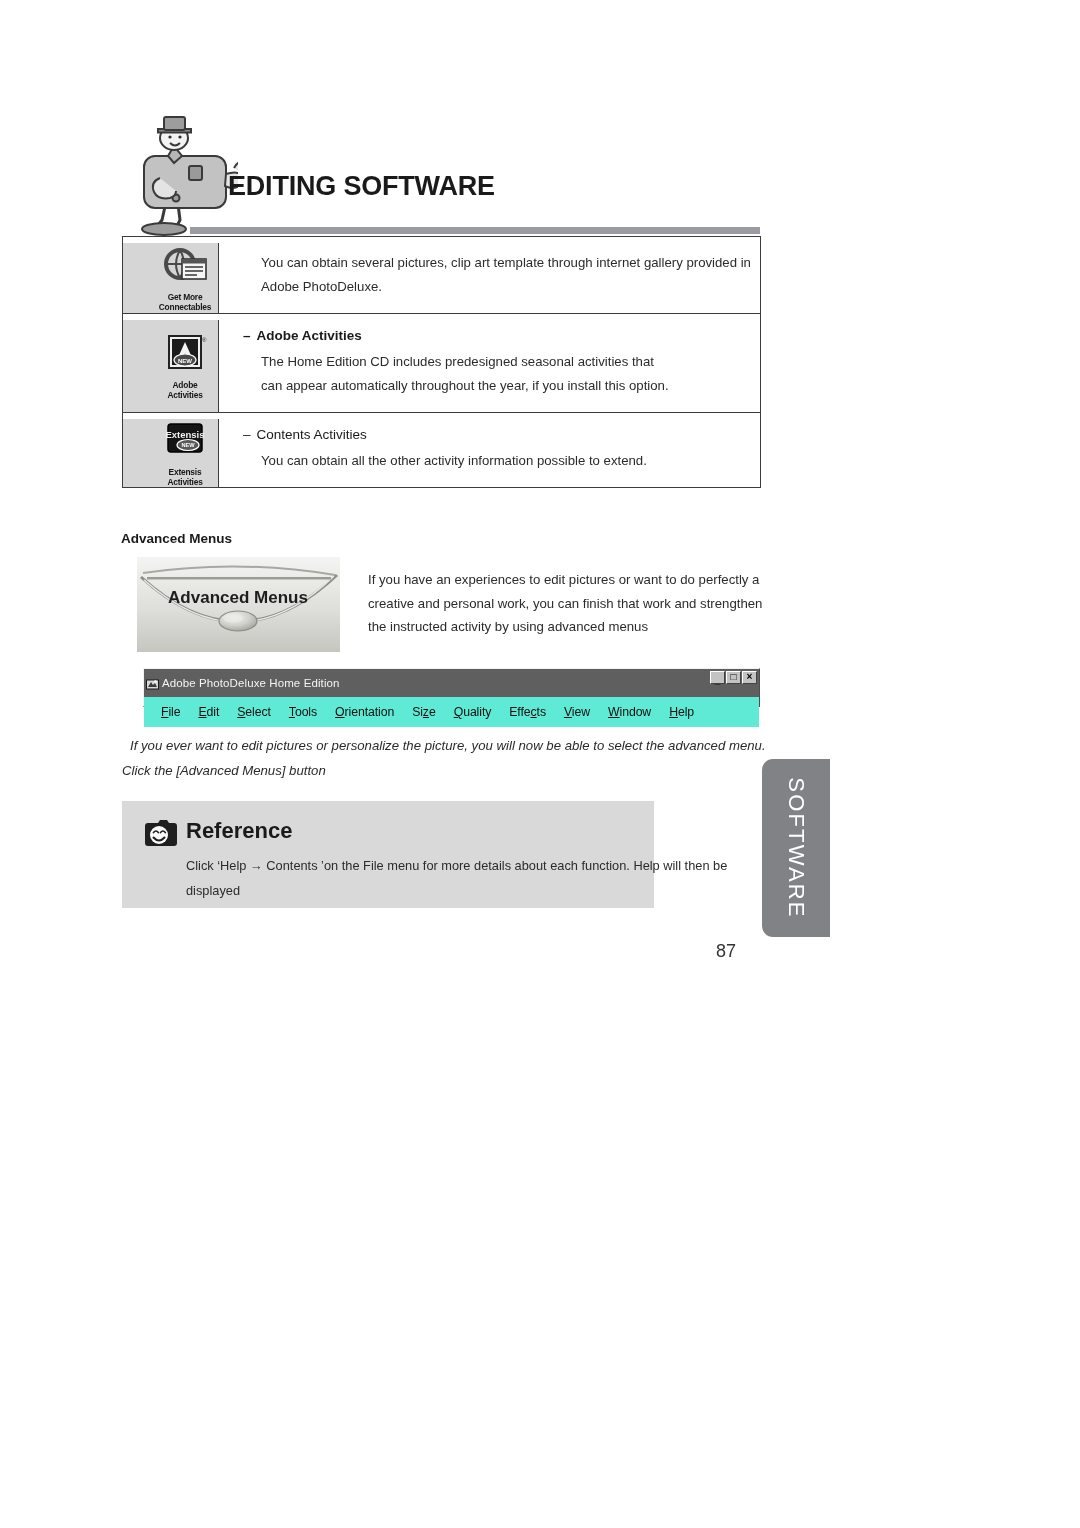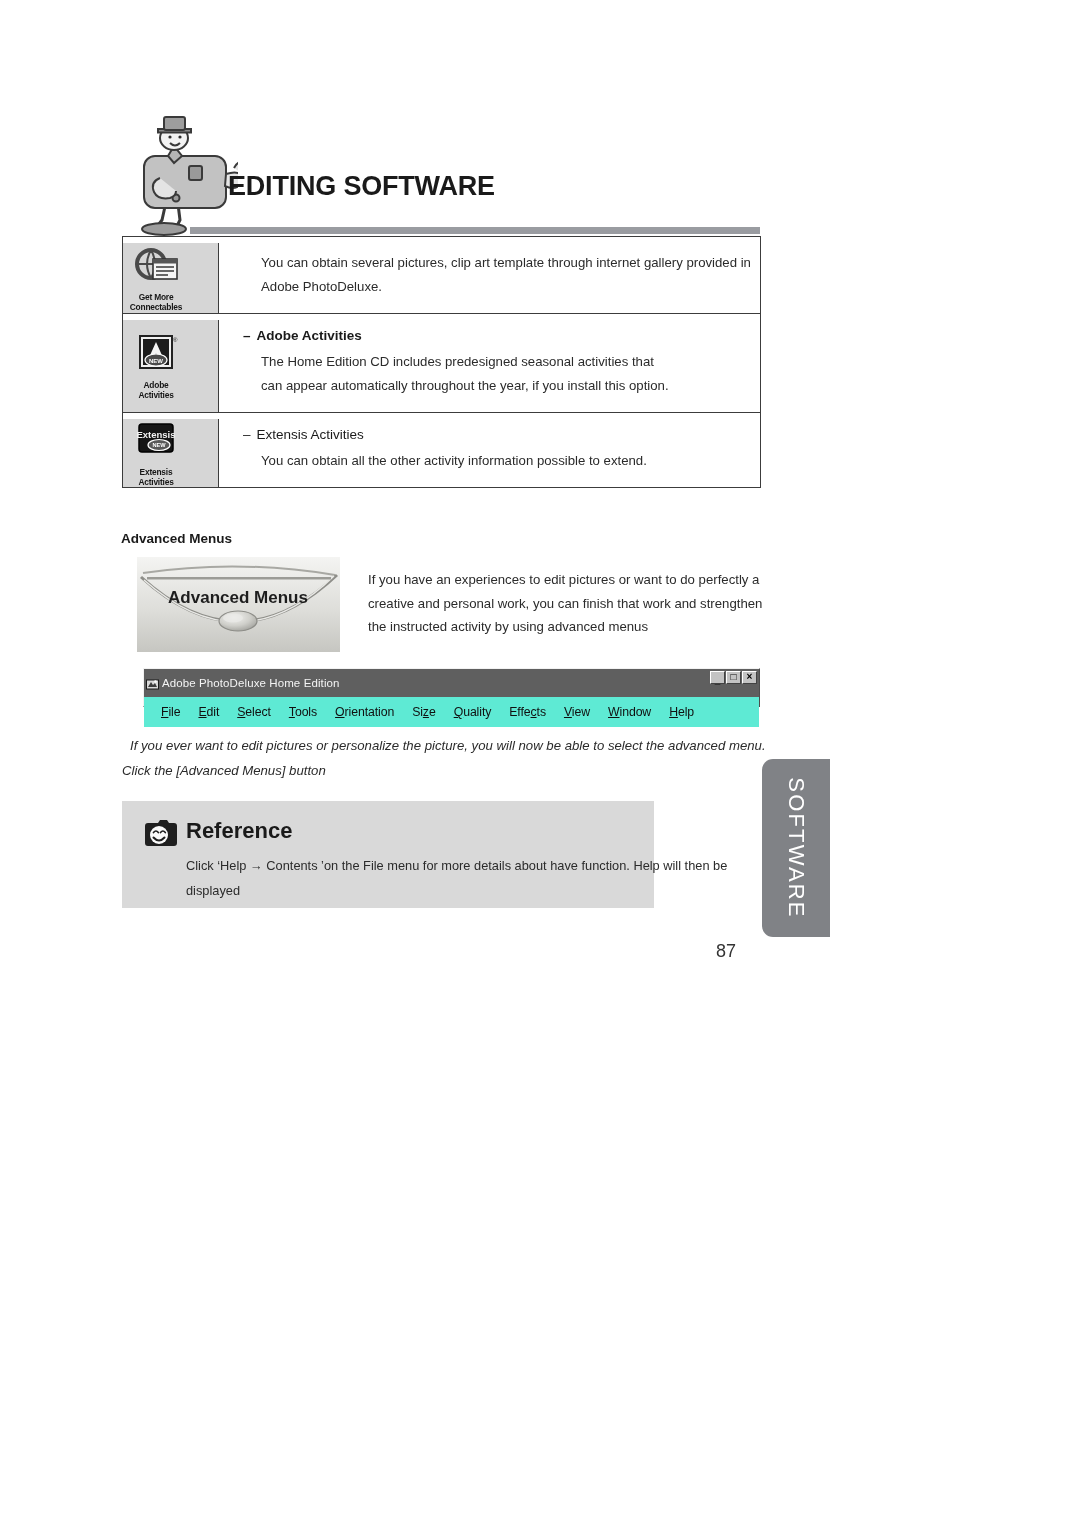--- a/index.html
+++ b/index.html
@@ -60,21 +60,21 @@
   .feat-row:last-child { border-bottom: none; }
 
   .feat-icon-cell {
     width: 96px;
     flex: 0 0 96px;
     border-right: 1px solid #3c3c3c;
     background: #d6d6d6;
     box-sizing: border-box;
     display: flex;
     align-items: center;
-    justify-content: flex-start;
+    justify-content: flex-end;
     margin-top: 6px;
   }
   .feat-text-cell {
     flex: 1 1 auto;
     padding: 14px 10px 14px 24px;
     box-sizing: border-box;
   }
   .feat-head {
     font-size: 13.5px;
     font-weight: bold;
@@ -397,21 +397,21 @@
             <ellipse cx="27" cy="25" rx="11" ry="5.5" fill="#595959" stroke="#fff" stroke-width="1.2"></ellipse>
             <text x="27" y="27.3" font-size="5.6" fill="#fff" text-anchor="middle" font-family="Liberation Sans, sans-serif" font-weight="bold">NEW</text>
           </svg>
         </div>
         <div class="icon-caption">Extensis</div>
         <div class="icon-caption">Activities</div>
       </div>
     </div>
     <div class="feat-text-cell">
       <div class="feat-head plain">
-        <span class="dash">–</span><span>Extensis Activities</span>
+        <span class="dash">–</span><span>Contents Activities</span>
       </div>
       <div class="feat-line">You can obtain all the other activity information possible to extend.</div>
     </div>
   </div>
 </div>
 
 <div id="adv-heading">Advanced Menus</div>
 
 <div id="adv-button-img">
   <svg viewBox="0 0 203 95" width="203" height="95">
@@ -494,21 +494,21 @@
     <svg viewBox="0 0 36 31" width="36" height="31">
       <path d="M10 5 h7 l2 -3 h7 l2 3 h5 a3 3 0 0 1 3 3 v17 a3 3 0 0 1 -3 3 h-26 a3 3 0 0 1 -3 -3 v-17 a3 3 0 0 1 3 -3 z" fill="#1f1f1f"></path>
       <circle cx="18" cy="17" r="9" fill="#fbfbfb"></circle>
       <path d="M12.5 14.5 q2.4 -3 4.8 0" fill="none" stroke="#1f1f1f" stroke-width="1.7" stroke-linecap="round"></path>
       <path d="M19.5 14.5 q2.4 -3 4.8 0" fill="none" stroke="#1f1f1f" stroke-width="1.7" stroke-linecap="round"></path>
       <path d="M12.5 19.5 q5.5 6 11 0" fill="none" stroke="#1f1f1f" stroke-width="2" stroke-linecap="round"></path>
     </svg>
   </div>
   <div id="ref-title">Reference</div>
   <div id="ref-body">
-    <div class="ref-line">Click ‘Help → Contents ’on the File menu for more details about have function. Help will then be</div>
+    <div class="ref-line">Click ‘Help → Contents ’on the File menu for more details about each function. Help will then be</div>
     <div class="ref-line">displayed</div>
   </div>
 </div>
 
 <div id="side-tab">
   <div id="side-tab-label">SOFTWARE</div>
 </div>
 
 <div id="page-number">87</div>
 

